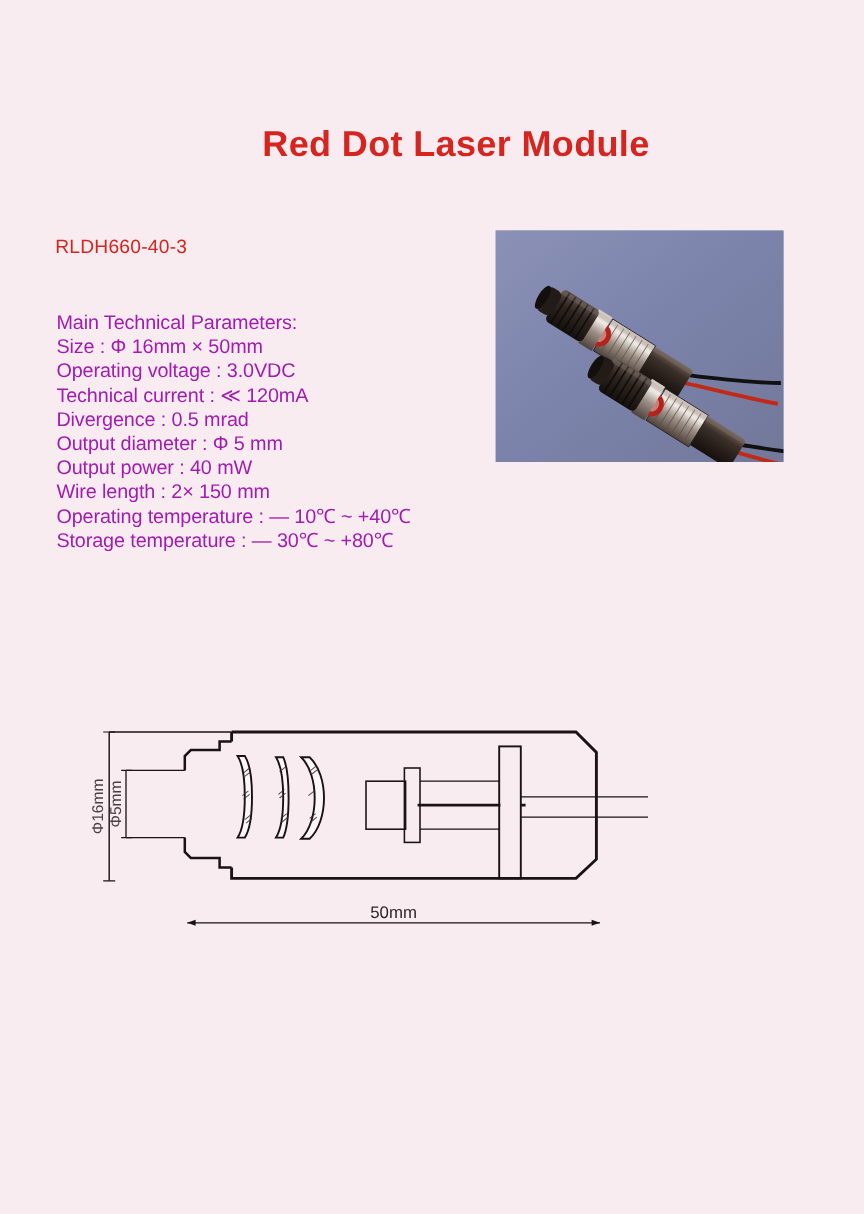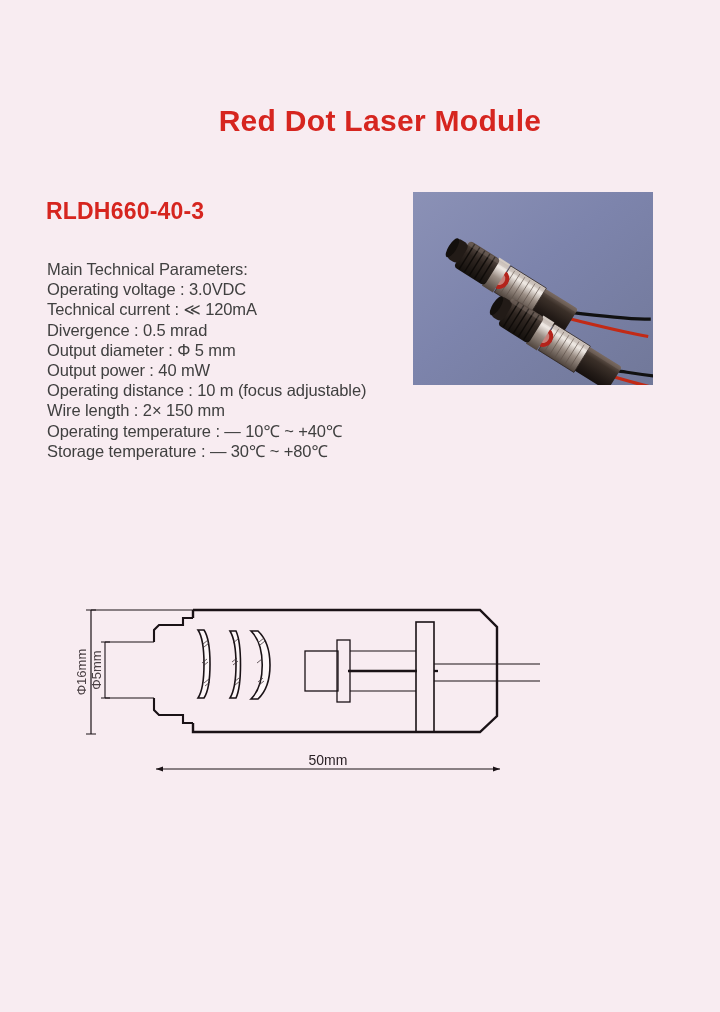--- a/index.html
+++ b/index.html
@@ -32,37 +32,37 @@
     color: #d6251f;
     letter-spacing: 0.3px;
     padding-left: 20px;
   }
 
   
   #model-number {
     position: absolute;
     left: 46px;
     top: 198px;
-    font-size: 23px;
-    font-weight: bold;
+    font-size: 16px;
+    font-weight: normal;
     color: #d6251f;
     letter-spacing: 0.2px;
   }
 
   
   #spec-list {
     position: absolute;
     left: 47px;
     top: 259px;
     width: 430px;
   }
   .spec-line {
     font-size: 16.5px;
     line-height: 20.2px;
-    color: #404040;
+    color: #a21caf;
     white-space: nowrap;
     letter-spacing: -0.1px;
   }
 
   
   #product-photo {
     position: absolute;
     left: 413px;
     top: 192px;
     width: 240px;
@@ -97,26 +97,26 @@
 <body style="background: rgb(248, 236, 241);">
 
 <div id="page">
 
   <div id="page-title">Red Dot Laser Module</div>
 
   <div id="model-number">RLDH660-40-3</div>
 
   <div id="spec-list">
     <div class="spec-line">Main Technical Parameters:</div>
+    <div class="spec-line">Size : Φ 16mm × 50mm</div>
     <div class="spec-line">Operating voltage : 3.0VDC</div>
     <div class="spec-line">Technical current : ≪ 120mA</div>
     <div class="spec-line">Divergence : 0.5 mrad</div>
     <div class="spec-line">Output diameter : Φ 5 mm</div>
     <div class="spec-line">Output power : 40 mW</div>
-    <div class="spec-line">Operating distance : 10 m (focus adjustable)</div>
     <div class="spec-line">Wire length : 2× 150 mm</div>
     <div class="spec-line">Operating temperature : — 10℃ ~ +40℃</div>
     <div class="spec-line">Storage temperature : — 30℃ ~ +80℃</div>
   </div>
 
   <div id="product-photo">
     <svg width="240" height="193" viewBox="0 0 240 193" xmlns="http://www.w3.org/2000/svg">
       <defs>
         <linearGradient id="bgGrad" x1="0" y1="0" x2="1" y2="1">
           <stop offset="0%" stop-color="#8b91b6"></stop>

